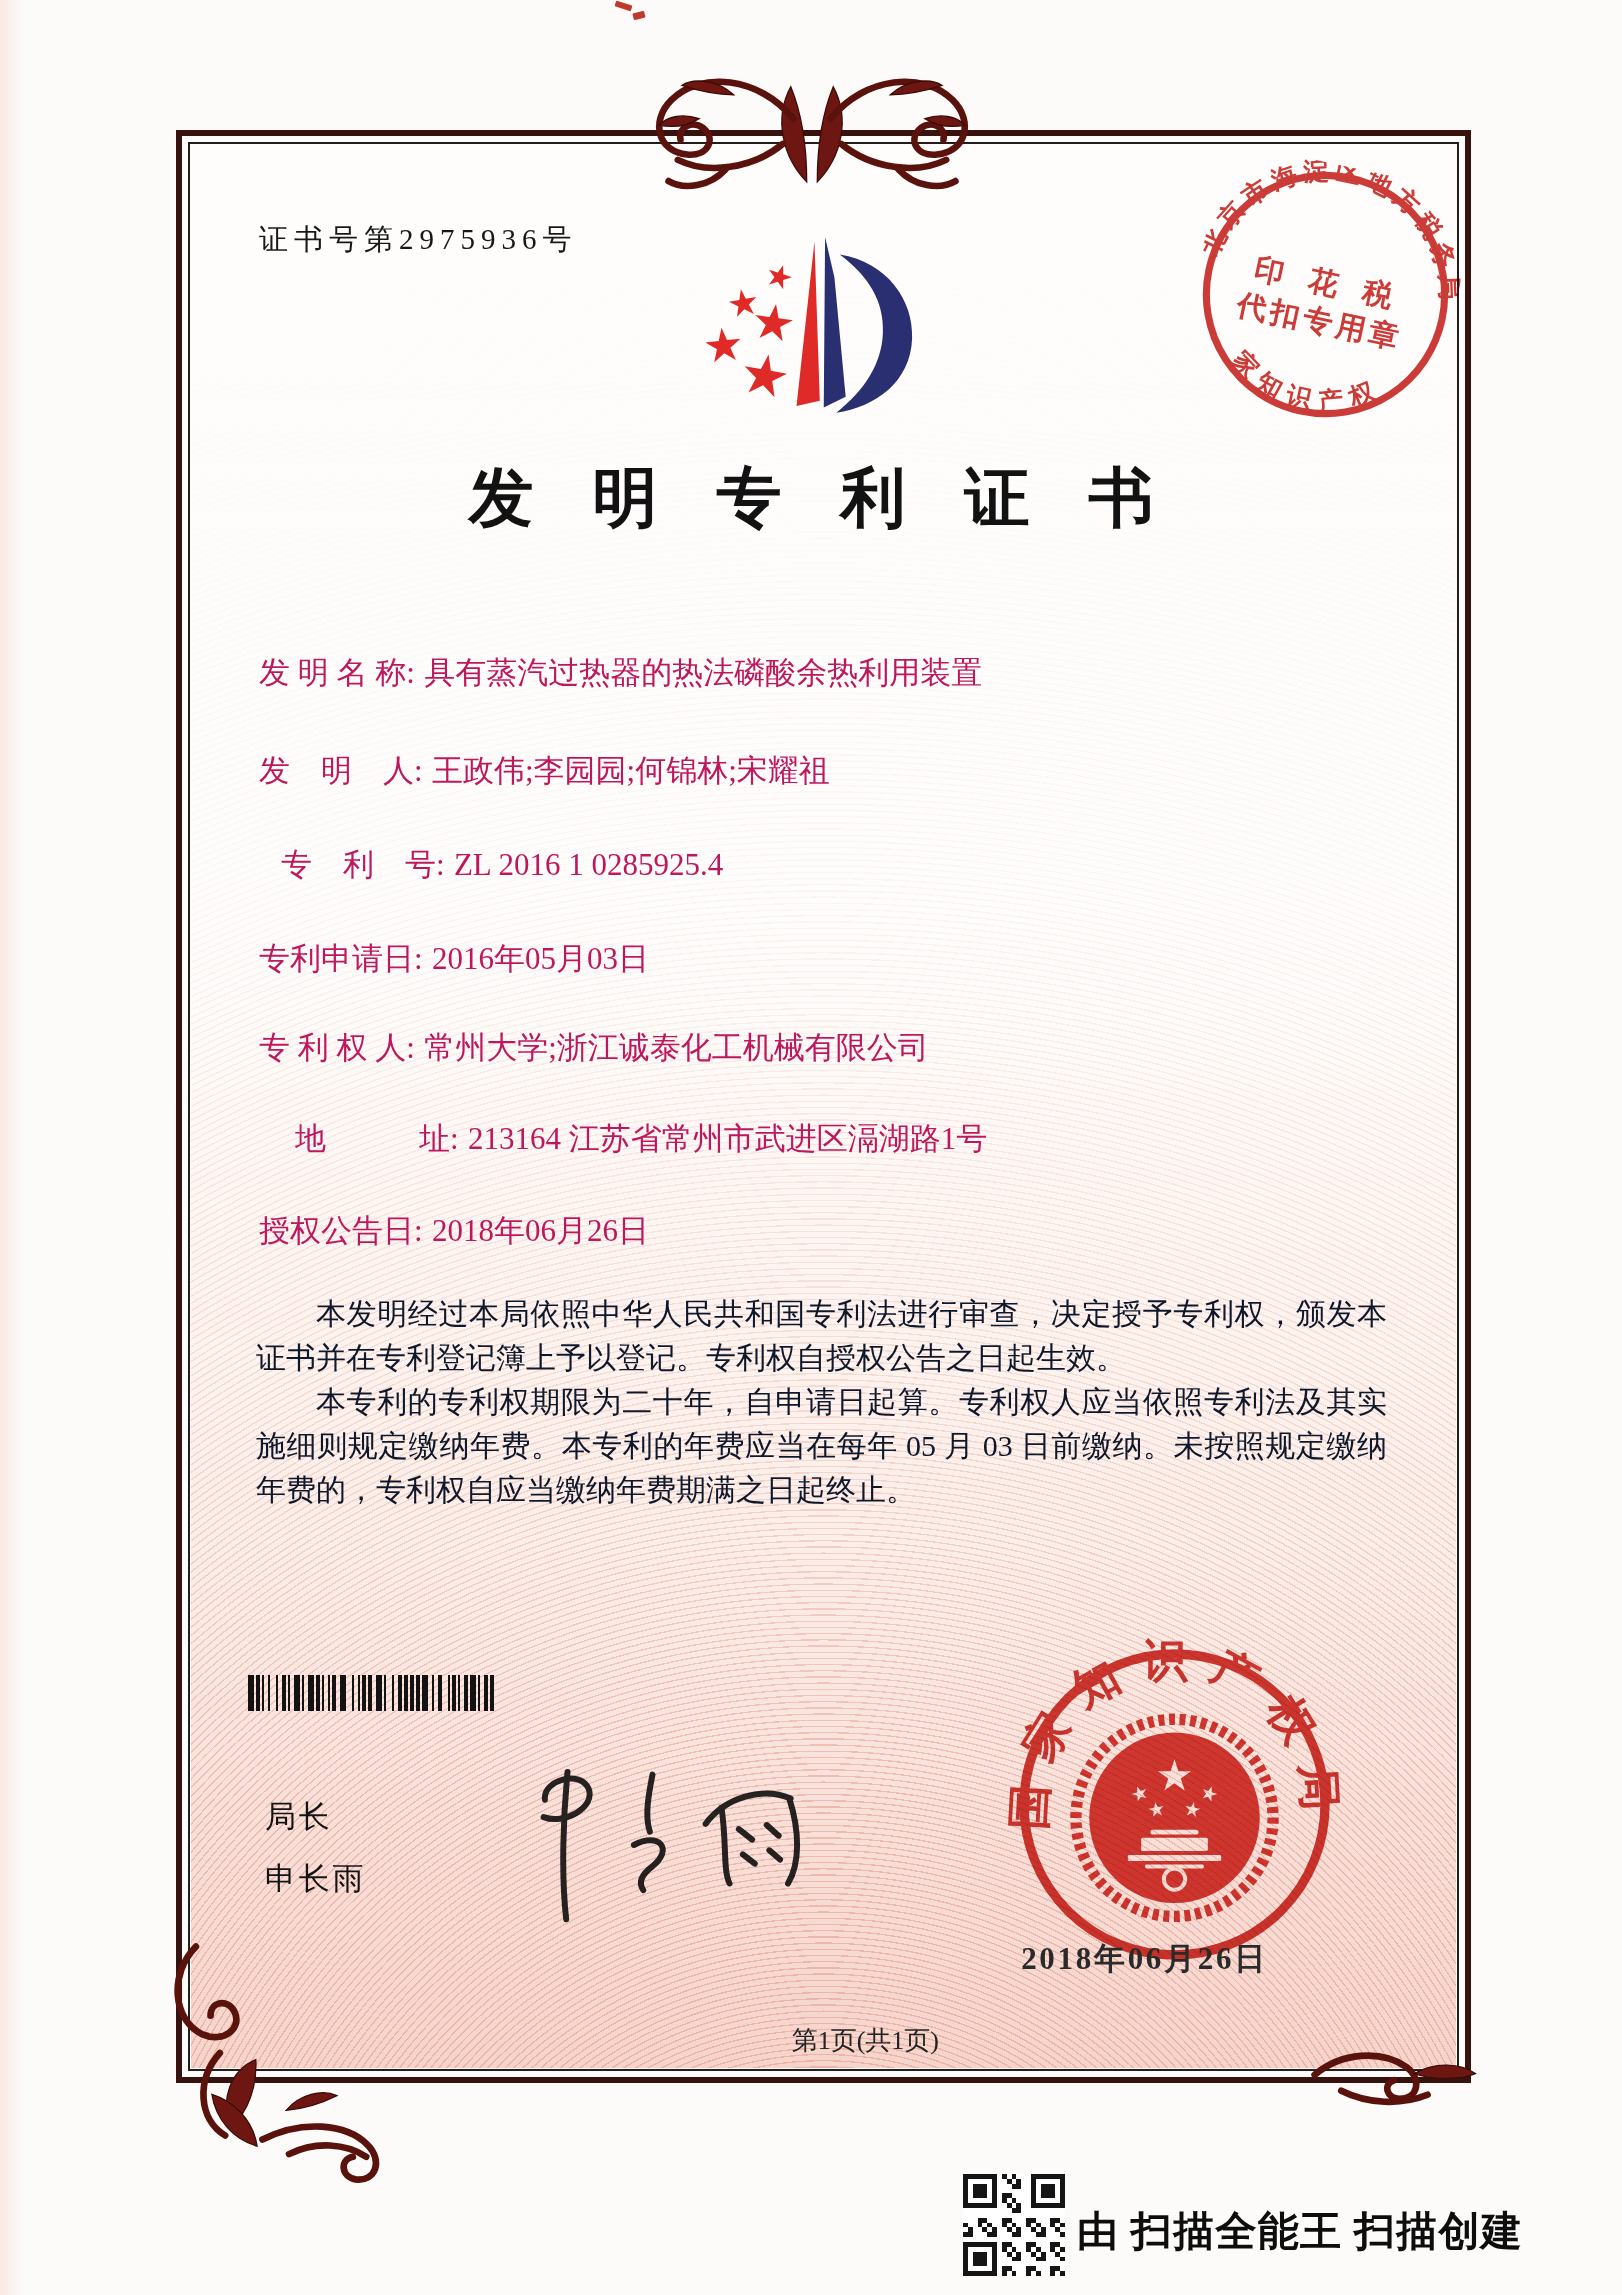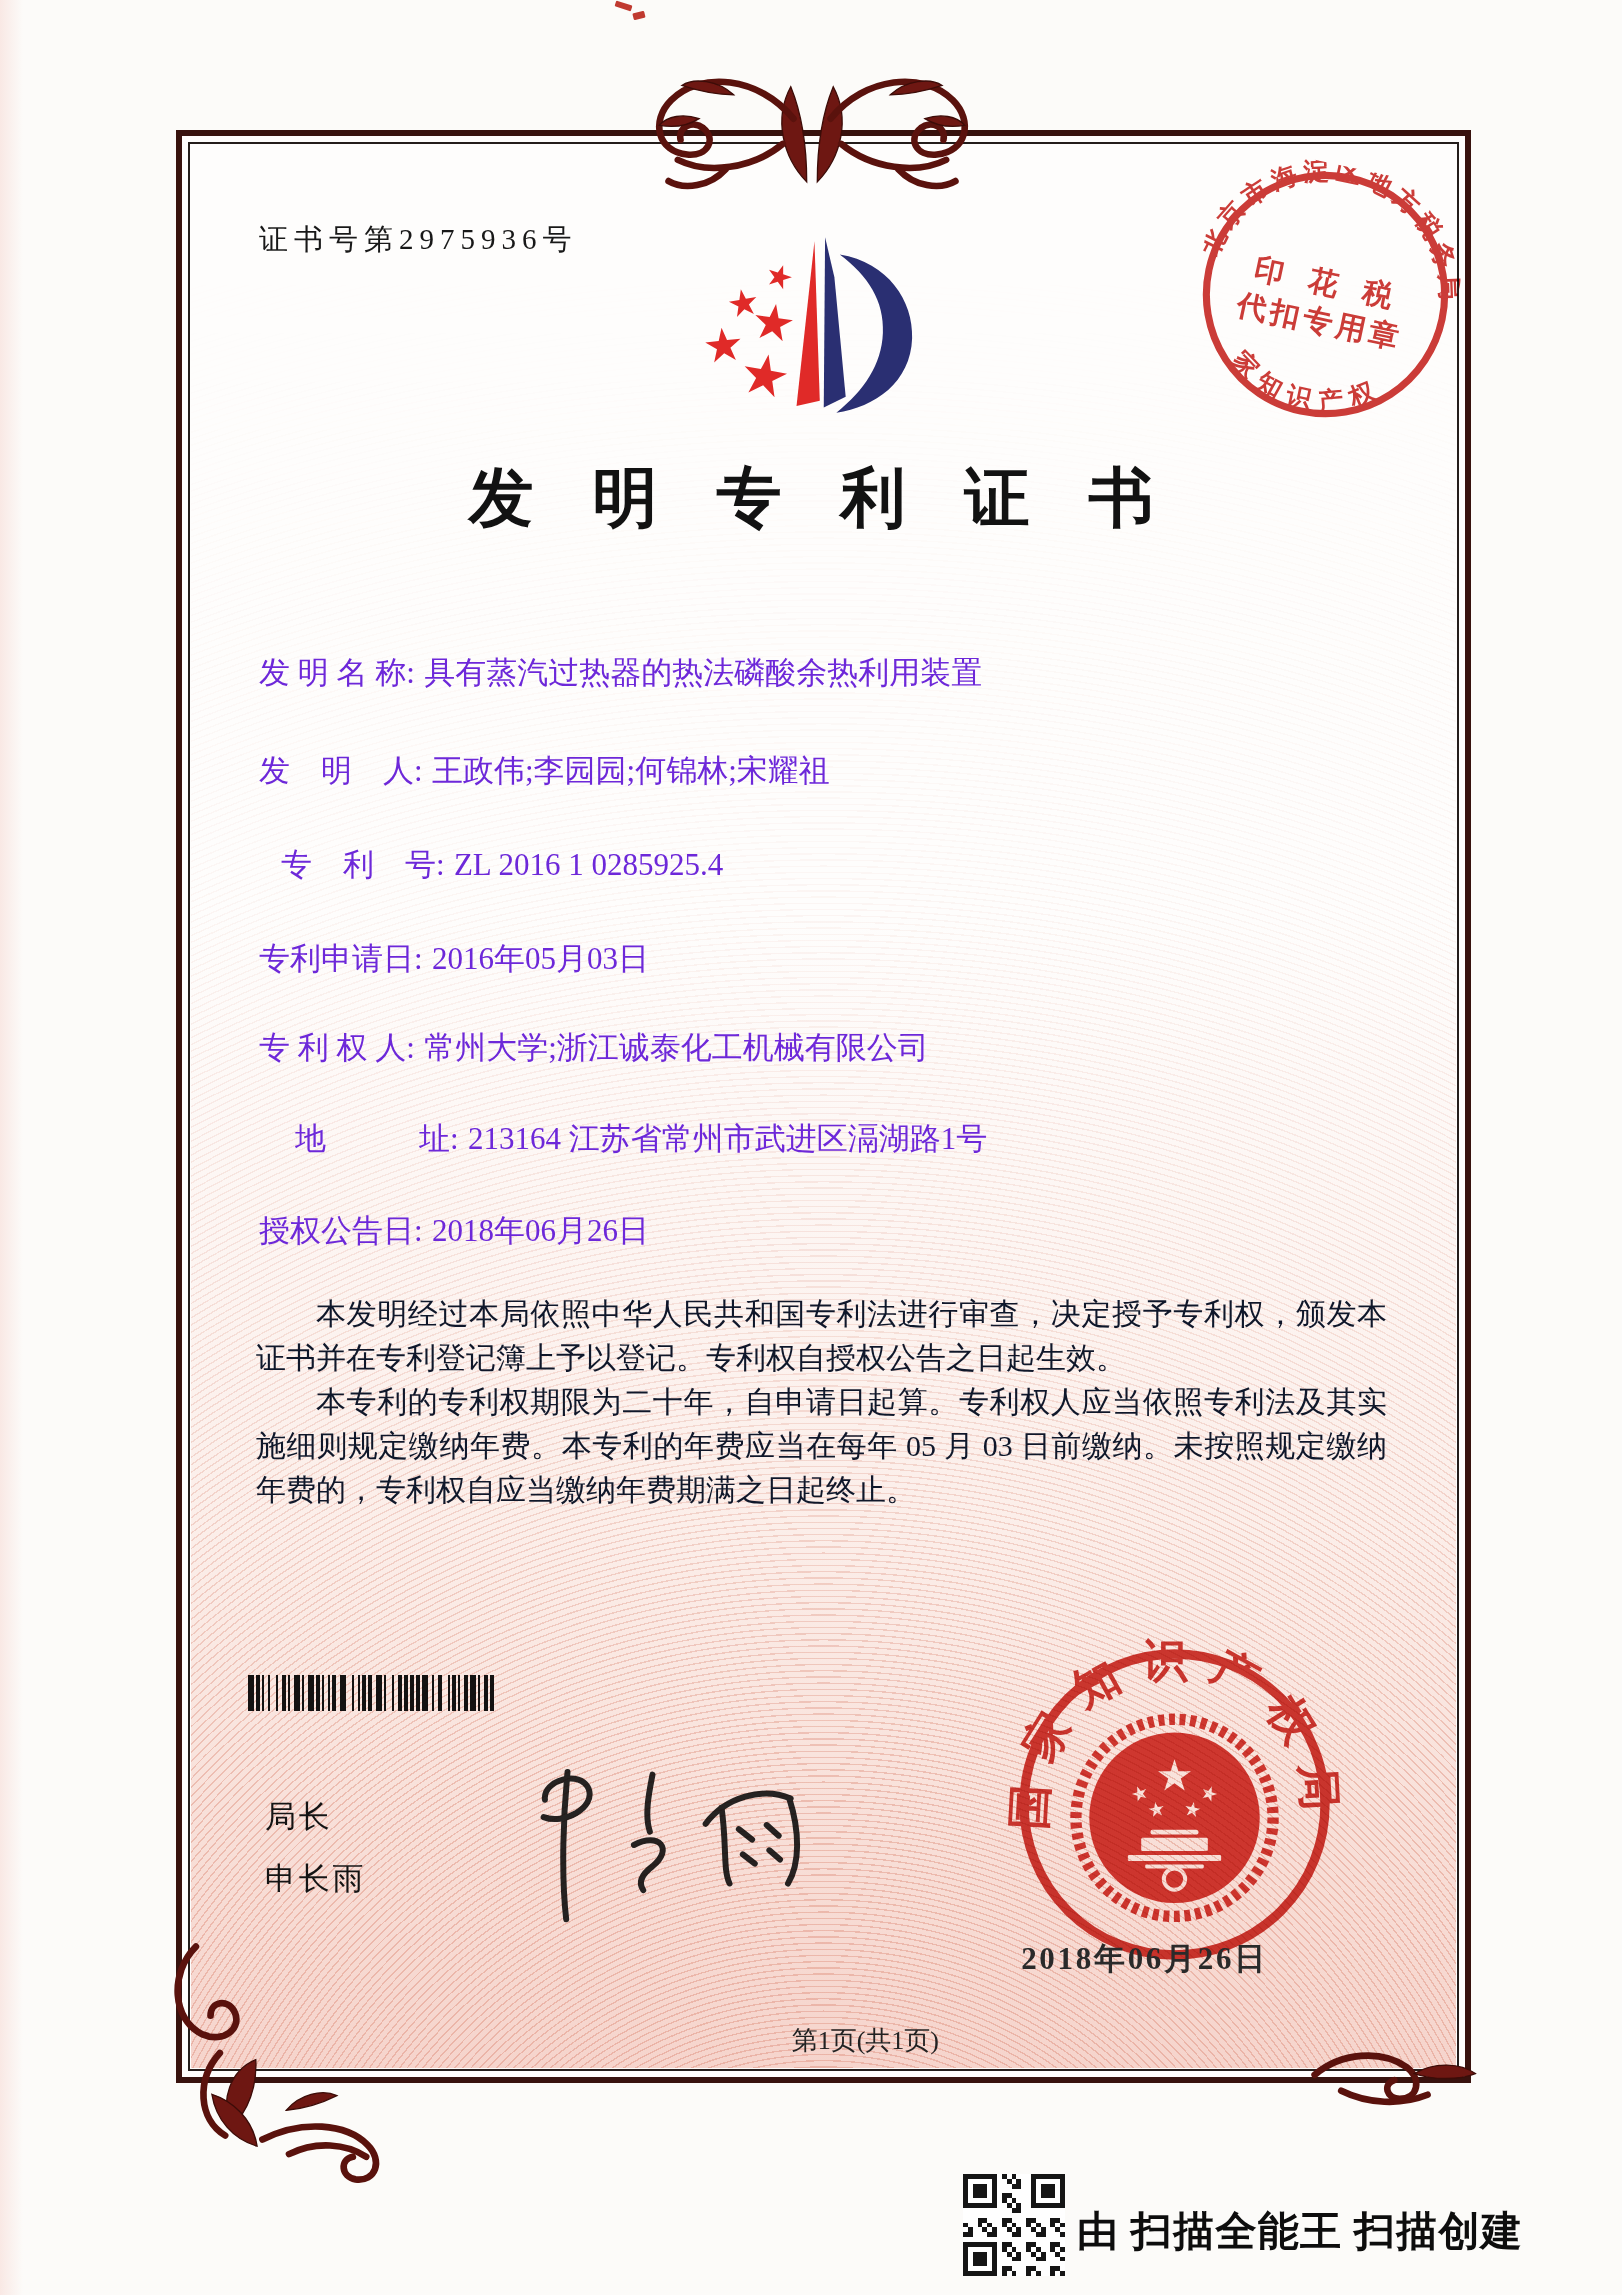--- a/index.html
+++ b/index.html
@@ -20,21 +20,21 @@
   .guilloche{position:absolute;inset:8.6px;
     background:repeating-radial-gradient(140% 95% at 50% 118%,rgba(214,118,96,.34) 0 1.3px,rgba(255,255,255,0) 1.3px 6px);
     -webkit-mask-image:linear-gradient(to bottom,rgba(0,0,0,0) 6%,rgba(0,0,0,.15) 38%,rgba(0,0,0,.5) 62%,#000 86%);
     mask-image:linear-gradient(to bottom,rgba(0,0,0,0) 6%,rgba(0,0,0,.15) 38%,rgba(0,0,0,.5) 62%,#000 86%);}
   
   .orn .st{fill:none;stroke:#5a120d;stroke-width:10;stroke-linecap:round;}
   .orn .lf{fill:#6e1712;stroke:#3c0c08;stroke-width:2;}
   
   .cert-no{left:259px;top:220px;font-size:29px;letter-spacing:6px;color:#181818;}
   .title{left:0;top:454px;width:1622px;text-align:center;font-size:65px;font-weight:bold;letter-spacing:59px;padding-left:59px;box-sizing:border-box;color:#121212;}
-  .row{left:259px;width:1164px;font-size:31px;color:#6d28d9;white-space:nowrap;}
+  .row{left:259px;width:1164px;font-size:31px;color:#be185d;white-space:nowrap;}
   .row .val{margin-left:9.3px;}
   .grant-no{position:absolute;left:569px;top:0;white-space:nowrap;}
   .paras{left:256px;top:1292px;width:1131px;font-size:30px;line-height:44px;text-align:justify;color:#0f172a;}
   .paras p{margin:0;text-indent:60px;}
   .director{left:265px;font-size:31px;color:#141414;letter-spacing:2.7px;}
   .seal-date{left:998px;top:1938px;width:293px;text-align:center;font-size:31px;letter-spacing:2.7px;color:#2a2a2a;font-weight:bold;}
   .footer{left:566px;top:2023px;width:373px;text-align:right;font-size:26px;color:#222;}
   .scan-note{left:1077px;top:2204px;font-size:41px;font-weight:600;color:#0d0d0d;letter-spacing:1.3px;white-space:nowrap;}
   .ink{mix-blend-mode:multiply;}
   svg{display:block;}

